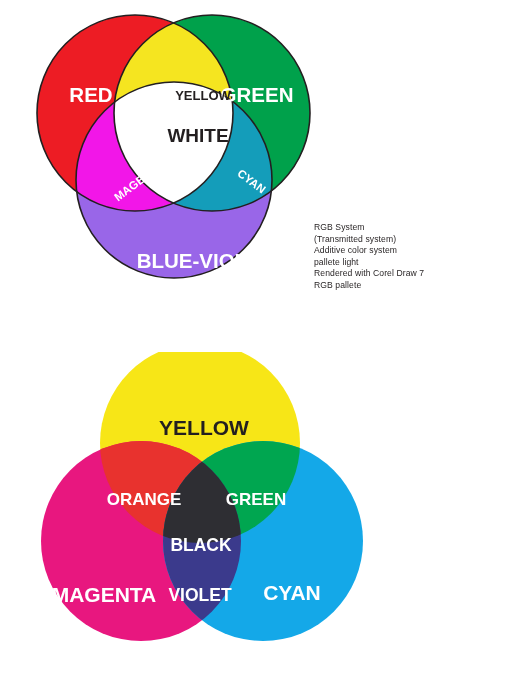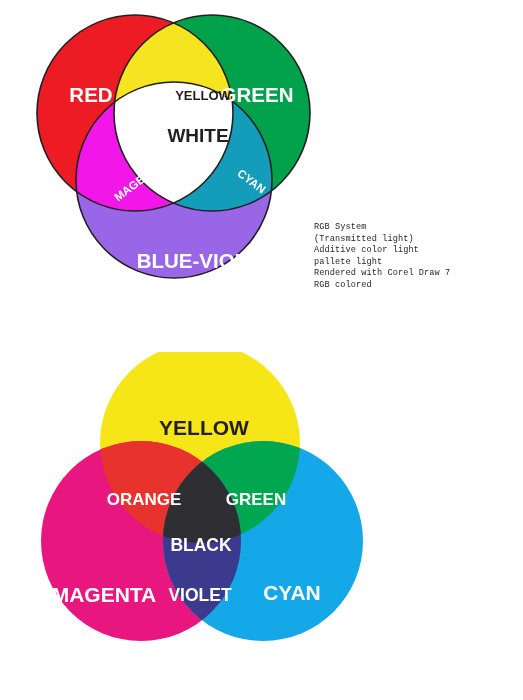--- a/index.html
+++ b/index.html
@@ -41,21 +41,21 @@
 
   .caption {
     position: absolute;
     font-family: "Liberation Sans", sans-serif;
     font-size: 8.6px;
     line-height: 11.6px;
     color: #231f20;
     letter-spacing: 0.01em;
     white-space: nowrap;
   }
-  #additive-caption { left: 314px; top: 222px; font-family: Liberation Mono, monospace; }
+  #additive-caption { left: 314px; top: 222px; }
   .caption-line { display: block; }
 </style>
 </head>
 <body>
 
 <div class="page">
 
   <div class="diagram" id="additive-diagram">
     <svg class="venn" width="523" height="340" viewBox="0 0 523 340" xmlns="http://www.w3.org/2000/svg">
       <defs>
@@ -98,25 +98,25 @@
       <text class="venn-label" x="257" y="97" font-size="20.5" fill="#ffffff">GREEN</text>
       <text class="venn-label" x="205" y="263" font-size="20.5" fill="#ffffff">BLUE-VIOLET</text>
       <text class="venn-label" x="203" y="97" font-size="13" fill="#231f20">YELLOW</text>
       <text class="venn-label" x="198" y="137" font-size="19" fill="#231f20">WHITE</text>
       <text class="venn-label" x="139" y="182" font-size="11.5" fill="#ffffff" transform="rotate(-37 139 182)">MAGENTA</text>
       <text class="venn-label" x="251" y="182" font-size="11.5" fill="#ffffff" transform="rotate(37 251 182)">CYAN</text>
     </svg>
 
     <div class="caption" id="additive-caption">
       <span class="caption-line">RGB System</span>
-      <span class="caption-line">(Transmitted light)</span>
-      <span class="caption-line">Additive color light</span>
+      <span class="caption-line">(Transmitted system)</span>
+      <span class="caption-line">Additive color system</span>
       <span class="caption-line">pallete light</span>
       <span class="caption-line">Rendered with Corel Draw 7</span>
-      <span class="caption-line">RGB colored</span>
+      <span class="caption-line">RGB pallete</span>
     </div>
   </div>
 
   <div class="diagram" id="subtractive-diagram">
     <svg class="venn" width="523" height="348" viewBox="0 0 523 348" xmlns="http://www.w3.org/2000/svg">
       <defs>
         <clipPath id="s-yellow">
             <circle cx="200" cy="91" r="100"></circle>
           </clipPath>
         <clipPath id="s-magenta">

